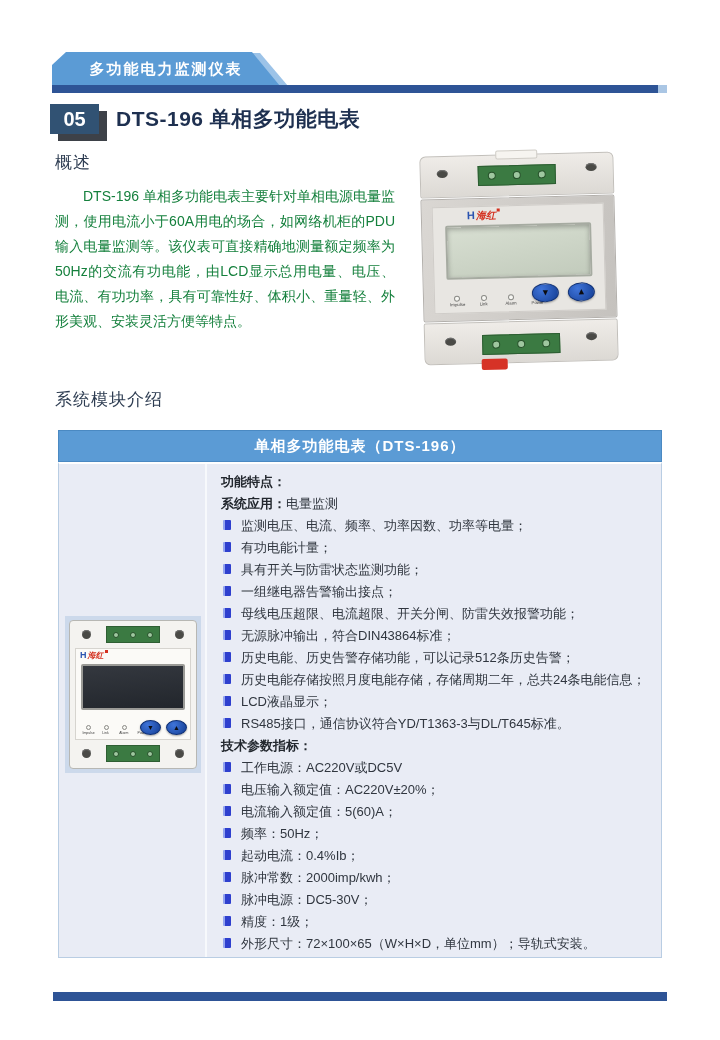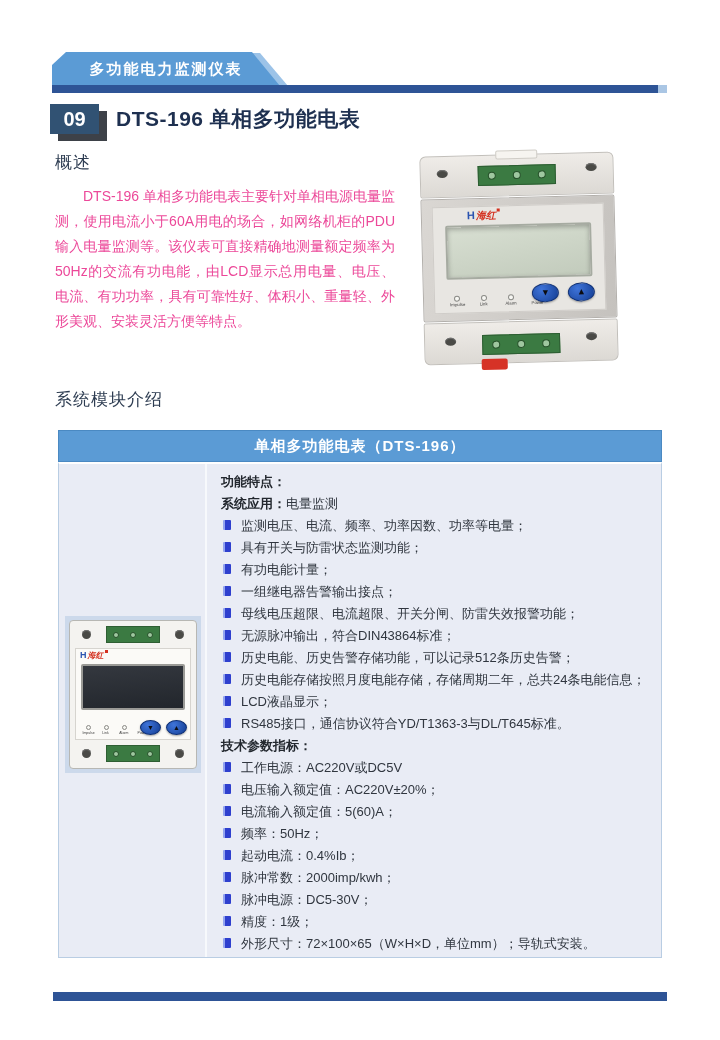--- a/index.html
+++ b/index.html
@@ -22,21 +22,21 @@
   .badge { position:absolute; left:50px; top:104px; width:49px; height:30px; background:#315273;
     color:#fff; font-size:20px; font-weight:bold; display:flex; align-items:center; justify-content:center; }
   .page-title { position:absolute; left:116px; top:103px; height:32px; line-height:32px;
     font-size:21px; font-weight:bold; color:#1e3050; letter-spacing:0.5px; }
 
   
   .sec-heading { position:absolute; font-size:17px; font-weight:normal; color:#2e3d52; letter-spacing:1px; }
   .overview-h { left:55px; top:151px; }
   .modules-h  { left:55px; top:388px; }
   .overview-p { position:absolute; left:55px; top:184px; width:340px; font-size:14px;
-    line-height:25px; color:#ec4899; text-indent:28px; text-align:justify; }
+    line-height:25px; color:#15803d; text-indent:28px; text-align:justify; }
 
   
   .photo-main { position:absolute; left:398px; top:148px; width:242px; height:226px; background:#fff; }
   .meterA { position:absolute; left:24px; top:6px; width:194px; height:210px; transform:rotate(-1.5deg); }
   .mA-cap { position:relative; height:42px; background:linear-gradient(#efece8,#dcd9d4);
     border:1px solid #c2bfba; border-radius:6px 6px 2px 2px; }
   .mA-cap.bottom { border-radius:2px 2px 6px 6px; margin-top:1px; }
   .screw { position:absolute; width:11px; height:8px; border-radius:50%; background:#4a4a46; box-shadow:inset 0 1px 1px #777; }
   .greenblock { position:absolute; left:50%; transform:translateX(-50%); top:10px; width:78px; height:20px;
     background:#3b7a42; border:1px solid #2e5e33; display:flex; align-items:center; justify-content:space-around; }
@@ -110,21 +110,21 @@
 
   <div class="tab-echo"></div>
   <div class="tab">
     <span>多功能电力监测仪表</span>
   </div>
   <div class="rule-top"></div>
   <div class="rule-top-cap"></div>
 
   <div class="badge-shadow"></div>
   <div class="badge">
-    <span>09</span>
+    <span>05</span>
   </div>
   <div class="page-title">DTS-196 单相多功能电表</div>
 
   <div class="sec-heading overview-h">概述</div>
   <div class="overview-p">DTS-196 单相多功能电表主要针对单相电源电量监测，使用电流小于60A用电的场合，如网络机柜的PDU输入电量监测等。该仪表可直接精确地测量额定频率为50Hz的交流有功电能，由LCD显示总用电量、电压、电流、有功功率，具有可靠性好、体积小、重量轻、外形美观、安装灵活方便等特点。</div>
 
   <div class="photo-main">
     <div class="meterA">
       <div class="mA-cap">
         <span class="clearflap"></span>
@@ -266,26 +266,26 @@
         </div>
         <div>
 
             <div class="srow">
               <span class="bullet"></span>
               <span>监测电压、电流、频率、功率因数、功率等电量；</span>
             </div>
 
             <div class="srow">
               <span class="bullet"></span>
+              <span>有功电能计量；</span>
+            </div>
+
+            <div class="srow">
+              <span class="bullet"></span>
               <span>具有开关与防雷状态监测功能；</span>
-            </div>
-
-            <div class="srow">
-              <span class="bullet"></span>
-              <span>有功电能计量；</span>
             </div>
 
             <div class="srow">
               <span class="bullet"></span>
               <span>一组继电器告警输出接点；</span>
             </div>
 
             <div class="srow">
               <span class="bullet"></span>
               <span>母线电压超限、电流超限、开关分闸、防雷失效报警功能；</span>

